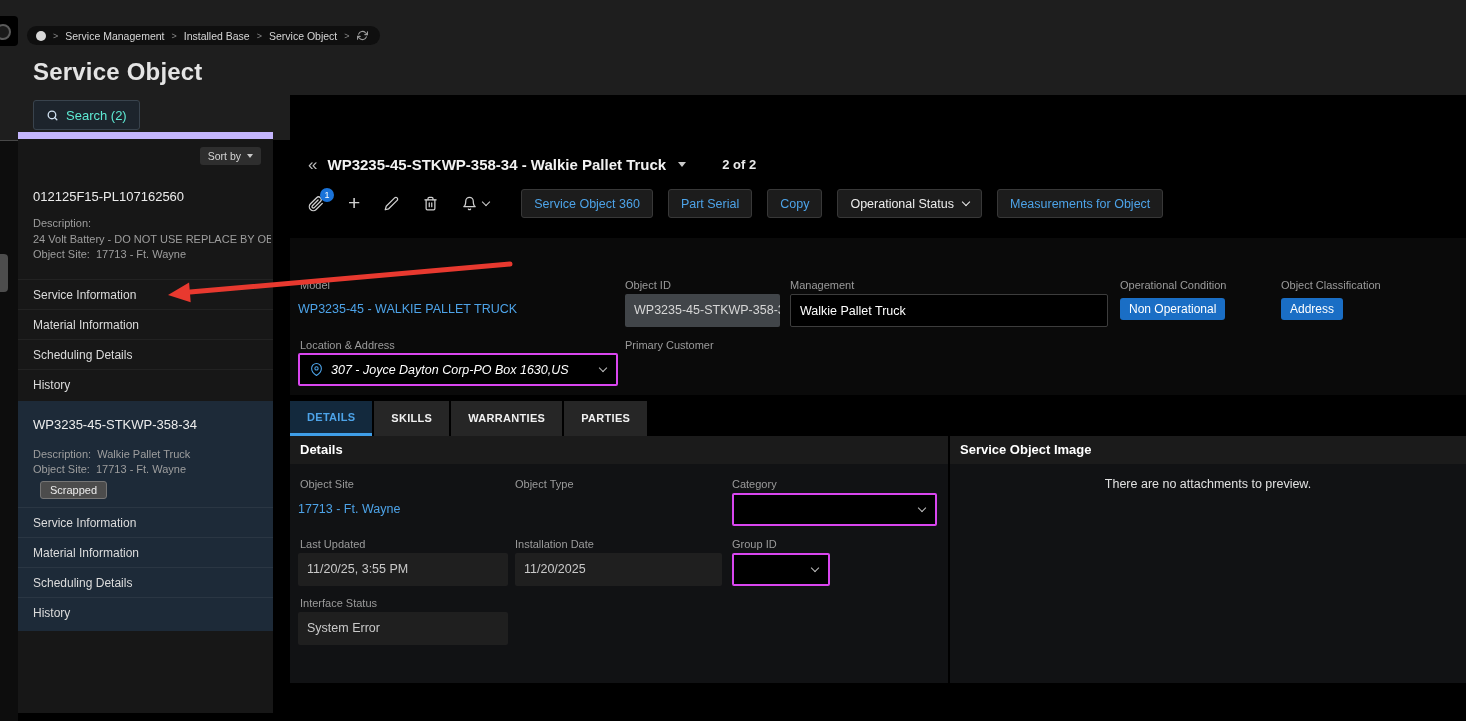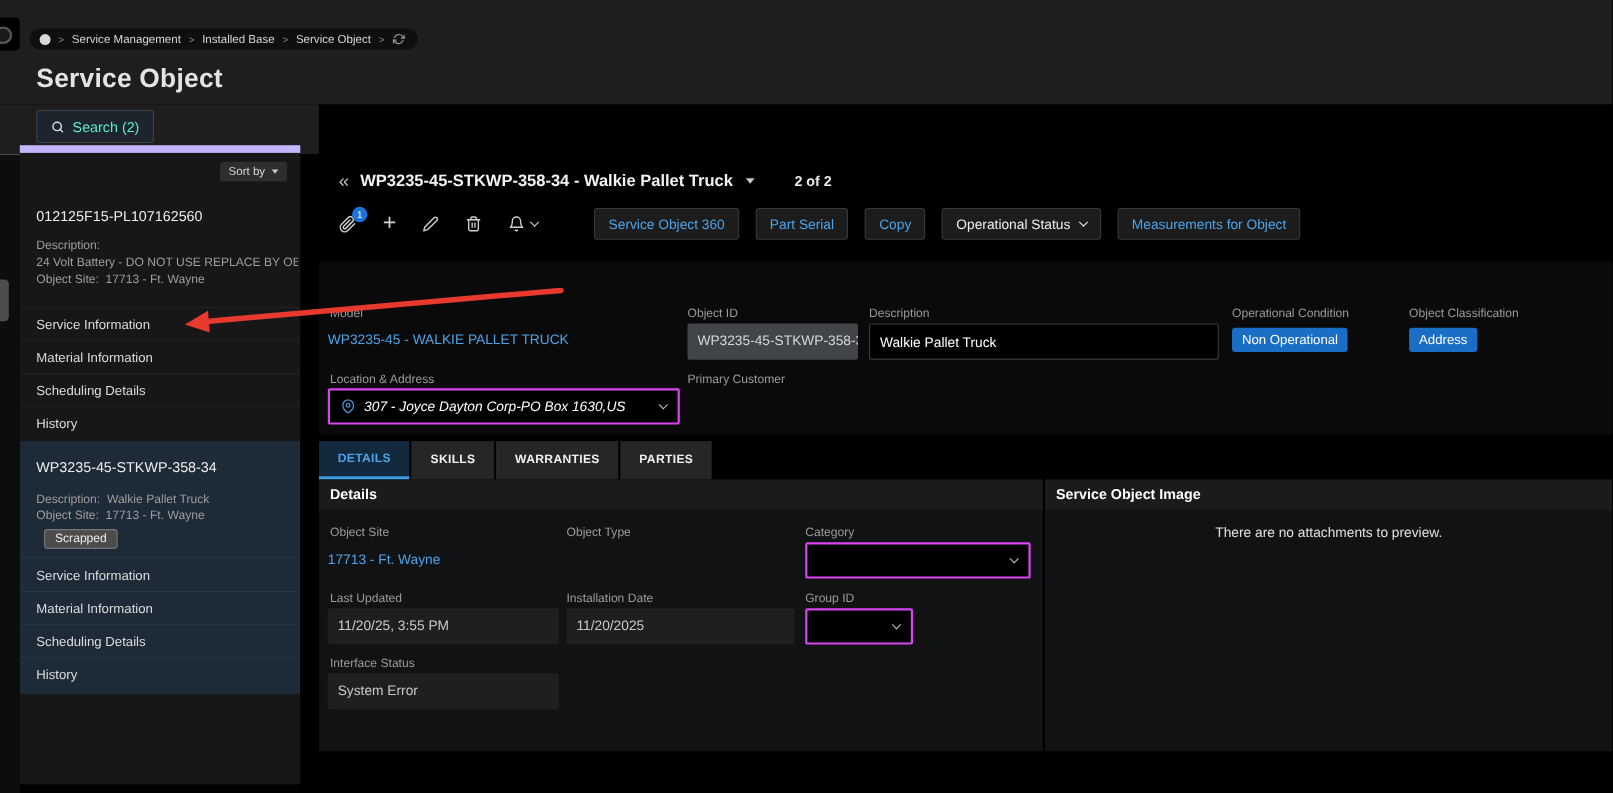--- a/index.html
+++ b/index.html
@@ -48,21 +48,21 @@
   .obj-title { font-size:15px; font-weight:bold; color:#f2f2f2; white-space:nowrap; }
   .obj-caret { margin-left:2px; cursor:pointer; }
   .pager { margin-left:26px; font-size:13px; font-weight:bold; color:#eaeaea; }
 
   .toolbar { position:absolute; left:18px; top:93px; height:31px; display:flex; align-items:center; }
   .tbi { margin-right:24px; color:#cfcfcf; display:inline-flex; align-items:center; position:relative; cursor:pointer; }
   .tbi.plus { font-size:21px; line-height:1; margin-top:-2px; }
   .clip-badge { position:absolute; top:-8px; right:-10px; background:#1a73d9; color:#fff; min-width:14px; height:14px; border-radius:50%; font-size:9px; display:flex; align-items:center; justify-content:center; }
   .chev-down { width:6px; height:6px; border-right:1.6px solid currentColor; border-bottom:1.6px solid currentColor; transform:rotate(45deg); display:inline-block; position:relative; top:-2px; }
   .bellwrap .chev-down { margin-left:6px; }
-  .tb-group { display:flex; gap:15px; margin-left:27px; }
+  .tb-group { display:flex; gap:15px; margin-left:8px; }
   .tbtn { height:29px; padding:0 12px; background:#1c1c1c; border:1px solid #383838; border-radius:3px; font-size:12.5px; font-family:inherit; display:inline-flex; align-items:center; gap:9px; cursor:pointer; white-space:nowrap; }
   .tbtn.blue { color:#4da3e8; }
   .tbtn.white { color:#ededed; }
 
   .summary { position:absolute; left:0; top:143px; width:1176px; height:157px; background:#0a0a0a; }
   .lbl { position:absolute; font-size:11px; color:#9b9b9b; white-space:nowrap; }
   .link { position:absolute; font-size:12.5px; color:#4da3e8; text-decoration:none; white-space:nowrap; cursor:pointer; }
   .field { position:absolute; height:33px; line-height:33px; padding:0 9px; font-size:12.5px; border-radius:2px; white-space:nowrap; overflow:hidden; cursor:text; }
   .field.gray { background:#414549; color:#d6d6d6; }
   .field.dark { background:#000; border:1px solid #3d3d3d; color:#fff; }
@@ -219,21 +219,21 @@
       </div>
     </div>
 
     <div class="summary">
       <span class="lbl" style="left:10px;top:41px">Model</span>
       <a class="link" style="left:8px;top:64px">WP3235-45 - WALKIE PALLET TRUCK</a>
 
       <span class="lbl" style="left:335px;top:41px">Object ID</span>
       <div class="field gray" style="left:335px;top:56px;width:155px">WP3235-45-STKWP-358-34</div>
 
-      <span class="lbl" style="left:500px;top:41px">Description</span>
+      <span class="lbl" style="left:500px;top:41px">Management</span>
       <div class="field dark" style="left:500px;top:56px;width:318px">Walkie Pallet Truck</div>
 
       <span class="lbl" style="left:830px;top:41px">Operational Condition</span>
       <span class="badge-blue" style="left:830px;top:60px">Non Operational</span>
 
       <span class="lbl" style="left:991px;top:41px">Object Classification</span>
       <span class="badge-blue" style="left:991px;top:60px">Address</span>
 
       <span class="lbl" style="left:10px;top:101px">Location &amp; Address</span>
       <div class="select" style="left:8px;top:115px;width:320px">

